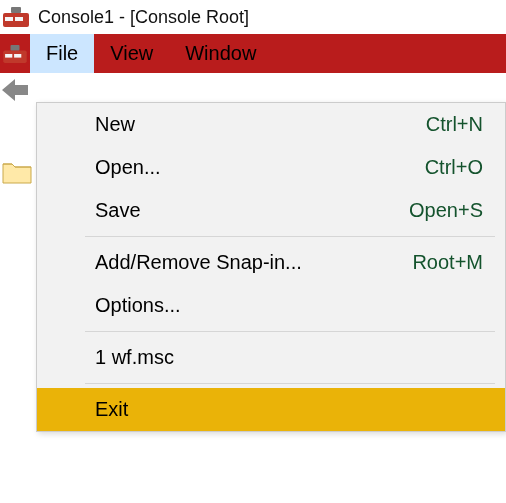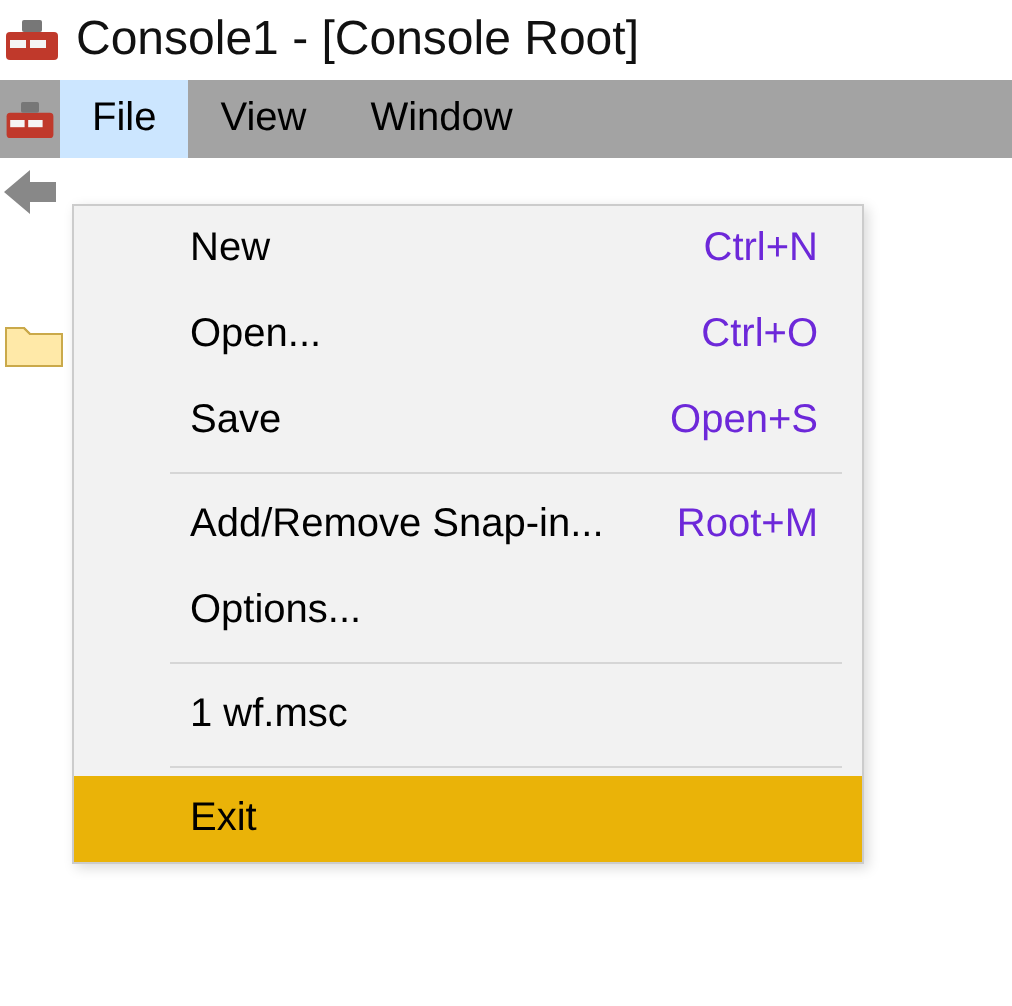--- a/index.html
+++ b/index.html
@@ -19,27 +19,27 @@
       gap: 8px;
     }
     .title-icon {
       width: 28px;
       height: 22px;
       display: flex;
       align-items: center;
       justify-content: center;
     }
     .title-text {
-      font-size: 24px;
+      font-size: 18px;
       color: #111;
     }
     .menubar {
       display: flex;
       align-items: center;
-      background: #a3a3a3;
+      background: #b91c1c;
     }
     .menubar-left-icon {
       width: 30px;
       display: flex;
       align-items: center;
       justify-content: center;
       padding: 4px 0;
     }
     .menubar-items {
       display: flex;
@@ -60,21 +60,21 @@
       width: 30px;
       height: 34px;
       display: flex;
       align-items: center;
       justify-content: center;
     }
     .dropdown {
       position: absolute;
       top: 102px;
       left: 36px;
-      width: 396px;
+      width: 470px;
       background: #f2f2f2;
       border: 1px solid #cccccc;
       box-shadow: 2px 2px 6px rgba(0,0,0,0.15);
     }
     .menu-item {
       display: flex;
       align-items: center;
       justify-content: space-between;
       padding: 10px 22px 10px 58px;
       font-size: 20px;
@@ -87,21 +87,21 @@
       height: 1px;
       background: #d6d6d6;
       margin: 4px 10px 4px 48px;
     }
     .sidebar-folder {
       position: absolute;
       top: 160px;
       left: 2px;
     }
     .shortcut {
-      color: #6d28d9;
+      color: #14532d;
       text-align: right;
     }
   </style>
 </head>
 <body>
 
 <div class="titlebar">
   <span class="title-icon">
     <svg width="26" height="20" viewBox="0 0 26 20">
       <rect x="0" y="6" width="26" height="14" rx="2" fill="#c0392b"></rect>

